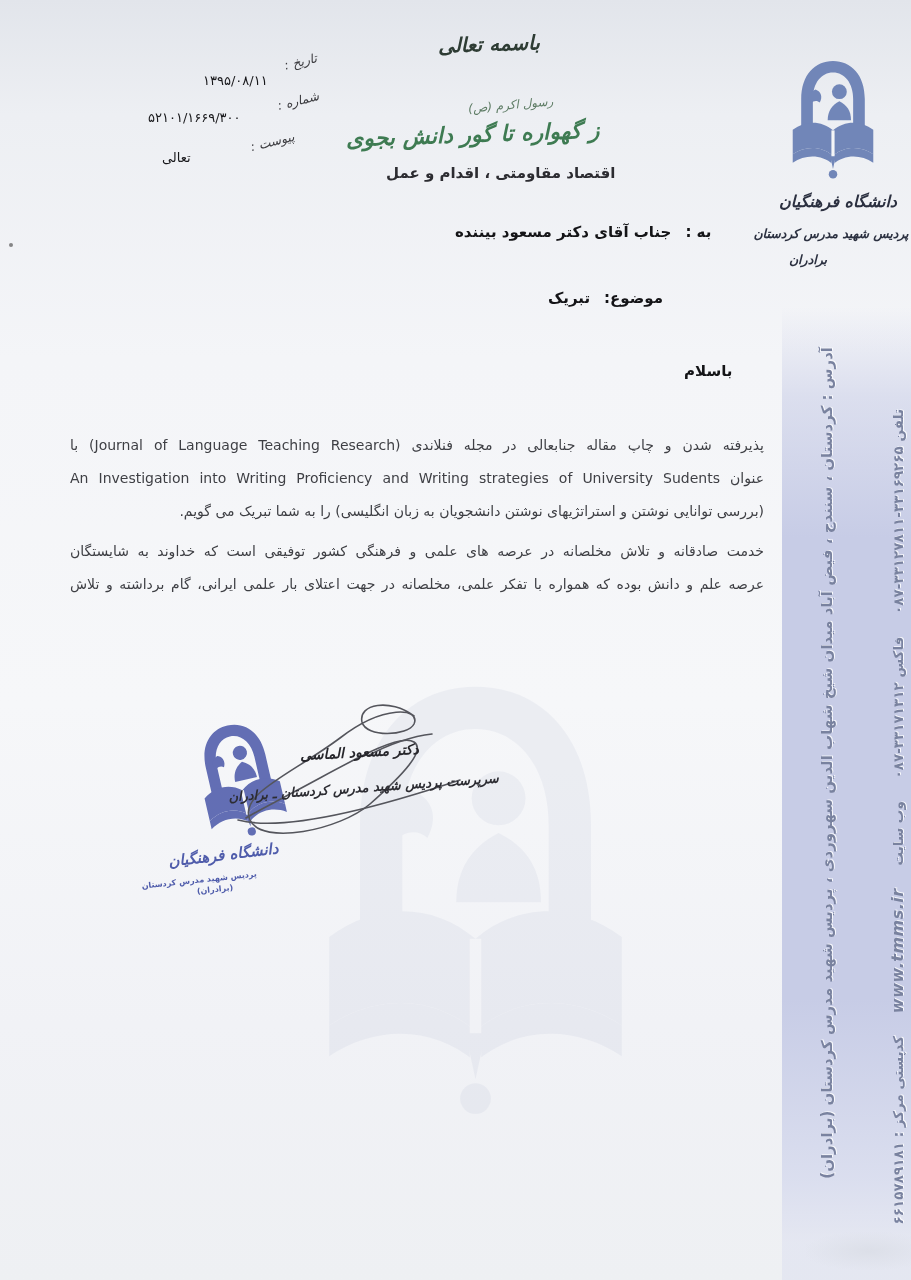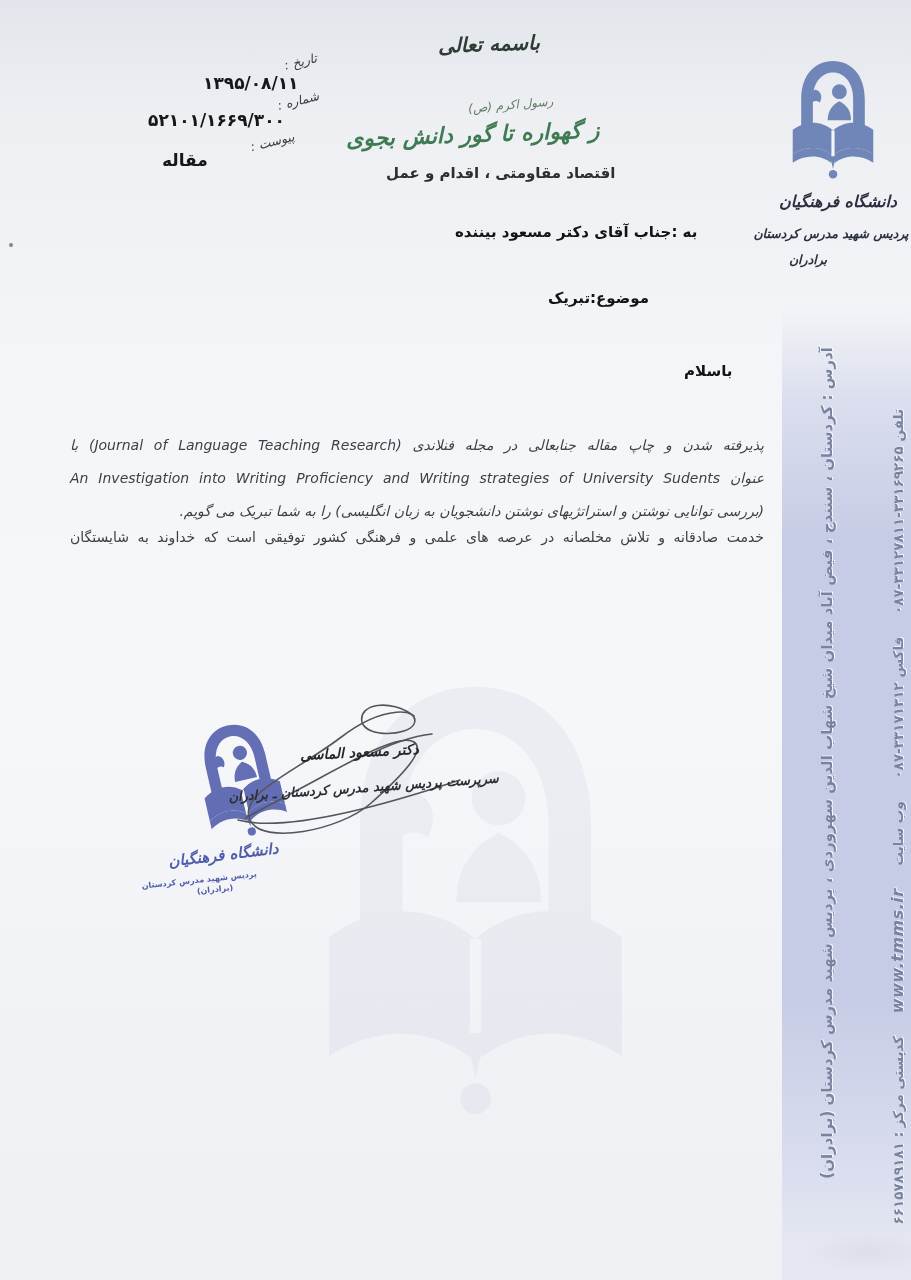--- a/index.html
+++ b/index.html
@@ -15,21 +15,21 @@
     background:linear-gradient(180deg,#e2e5eb 0%,#edeff3 9%,#f4f5f8 28%,#f6f7f9 55%,#f1f2f6 80%,#eef0f3 100%);
   }
   .abs{position:absolute;}
   .fa{direction:rtl;unicode-bidi:plaintext;}
   
   .meta-label{
     font-size:12.5px;font-style:italic;color:#3c3c40;
     transform:rotate(-14deg);letter-spacing:-0.5px;white-space:nowrap;
   }
   .meta-value{
-    font-size:17px;font-weight:700;color:#17171a;white-space:nowrap;direction:rtl;
+    font-size:13px;font-weight:400;color:#17171a;white-space:nowrap;direction:rtl;
   }
   
   .basmala{
     font-size:20px;font-weight:700;font-style:italic;color:#2e3c34;
     transform:rotate(-2deg);letter-spacing:-1px;white-space:nowrap;
   }
   .quote-attr{
     font-size:12px;font-style:italic;color:#5f7d66;
     transform:rotate(-5deg);white-space:nowrap;
   }
@@ -42,21 +42,21 @@
   }
   
   .logo-emblem{color:var(--logo-blue,#7186b8);}
   .lh-text{
     font-weight:700;font-style:italic;color:#2b3040;text-align:center;
     white-space:nowrap;letter-spacing:-0.5px;
   }
   
   .field{direction:rtl;white-space:nowrap;color:#141417;}
   .field .lbl,.field .val{font-size:15px;font-weight:700;}
-  .field .val{}
+  .field .val{margin-right:14px;}
   
   .para{width:694px;}
   .p-line{
     direction:rtl;text-align:justify;text-align-last:justify;
     font-size:14px;color:#3e3f44;height:33px;line-height:30px;white-space:nowrap;
   }
   .p-line.last{text-align-last:right;}
   
   .sig-name{
     font-size:14px;font-weight:700;font-style:italic;color:#26262b;
@@ -138,21 +138,21 @@
     <use href="#emblem"></use>
   </svg>
 
   <div class="abs meta-label fa" style="left:284px;top:54px;">تاریخ :</div>
   <div class="abs meta-value" style="left:203px;top:73px;">۱۳۹۵/۰۸/۱۱</div>
 
   <div class="abs meta-label fa" style="left:277px;top:93px;">شماره :</div>
   <div class="abs meta-value" style="left:148px;top:110px;">۵۲۱۰۱/۱۶۶۹/۳۰۰</div>
 
   <div class="abs meta-label fa" style="left:250px;top:134px;">پیوست :</div>
-  <div class="abs meta-value" style="left:162px;top:150px;">مقاله</div>
+  <div class="abs meta-value" style="left:162px;top:150px;">تعالی</div>
 
   <div class="abs basmala fa" style="left:438px;top:32px;">باسمه تعالی</div>
   <div class="abs quote-attr fa" style="left:468px;top:98px;">رسول اکرم (ص)</div>
   <div class="abs quote fa" style="left:346px;top:122px;">ز گهواره تا گور دانش بجوی</div>
   <div class="abs slogan fa" style="left:358px;top:164px;">اقتصاد مقاومتی ،   اقدام و عمل</div>
 
   <svg class="abs logo-emblem" style="left:780px;top:50px;" width="106" height="130" viewBox="0 0 100 122">
     <use href="#emblem"></use>
   </svg>
   <div class="abs lh-text fa" style="left:768px;top:192px;width:140px;font-size:16px;">دانشگاه فرهنگیان</div>
@@ -164,28 +164,29 @@
   </div>
 
   <div class="abs field" style="left:548px;top:288px;">
     <span class="lbl">موضوع:</span><span class="val">تبریک</span>
   </div>
 
   <div class="abs field" style="left:684px;top:361px;">
     <span class="lbl">باسلام</span>
   </div>
 
-  <div class="abs para" style="left:70px;top:430px;font-style:italic;">
+  <div class="abs para" style="left:70px;top:430px;">
     <div class="p-line">پذیرفته شدن و چاپ مقاله جنابعالی در مجله فنلاندی (Journal of Language Teaching Research) با</div>
     <div class="p-line">عنوان An Investigation into Writing Proficiency and  Writing strategies of University Sudents</div>
     <div class="p-line last">(بررسی توانایی نوشتن و استراتژیهای نوشتن دانشجویان به زبان انگلیسی) را به شما تبریک می گویم.</div>
   </div>
 
-  <div class="abs para" style="left:70px;top:522px;">
+  <div class="abs para" style="left:70px;top:536px;">
     <div class="p-line">خدمت صادقانه و تلاش مخلصانه در عرصه های علمی و فرهنگی کشور توفیقی است که خداوند به شایستگان</div>
+    <div class="p-line">عرصه علم و دانش بوده که همواره با تفکر علمی، مخلصانه در جهت اعتلای بار علمی ایرانی، گام برداشته و تلاش</div>
   </div>
 
   <svg class="abs stamp-emblem" style="left:188px;top:714px;" width="102" height="124" viewBox="0 0 100 122">
     <use href="#emblem"></use>
   </svg>
   <div class="abs stamp-org fa" style="left:168px;top:846px;">دانشگاه فرهنگیان</div>
   <div class="abs stamp-campus fa" style="left:172px;top:874px;width:85px;">پردیس شهید مدرس کردستان</div>
   <div class="abs stamp-branch fa" style="left:190px;top:885px;width:50px;">(برادران)</div>
 
   <svg class="abs" style="left:218px;top:696px;" width="258" height="170" viewBox="0 0 258 170">

